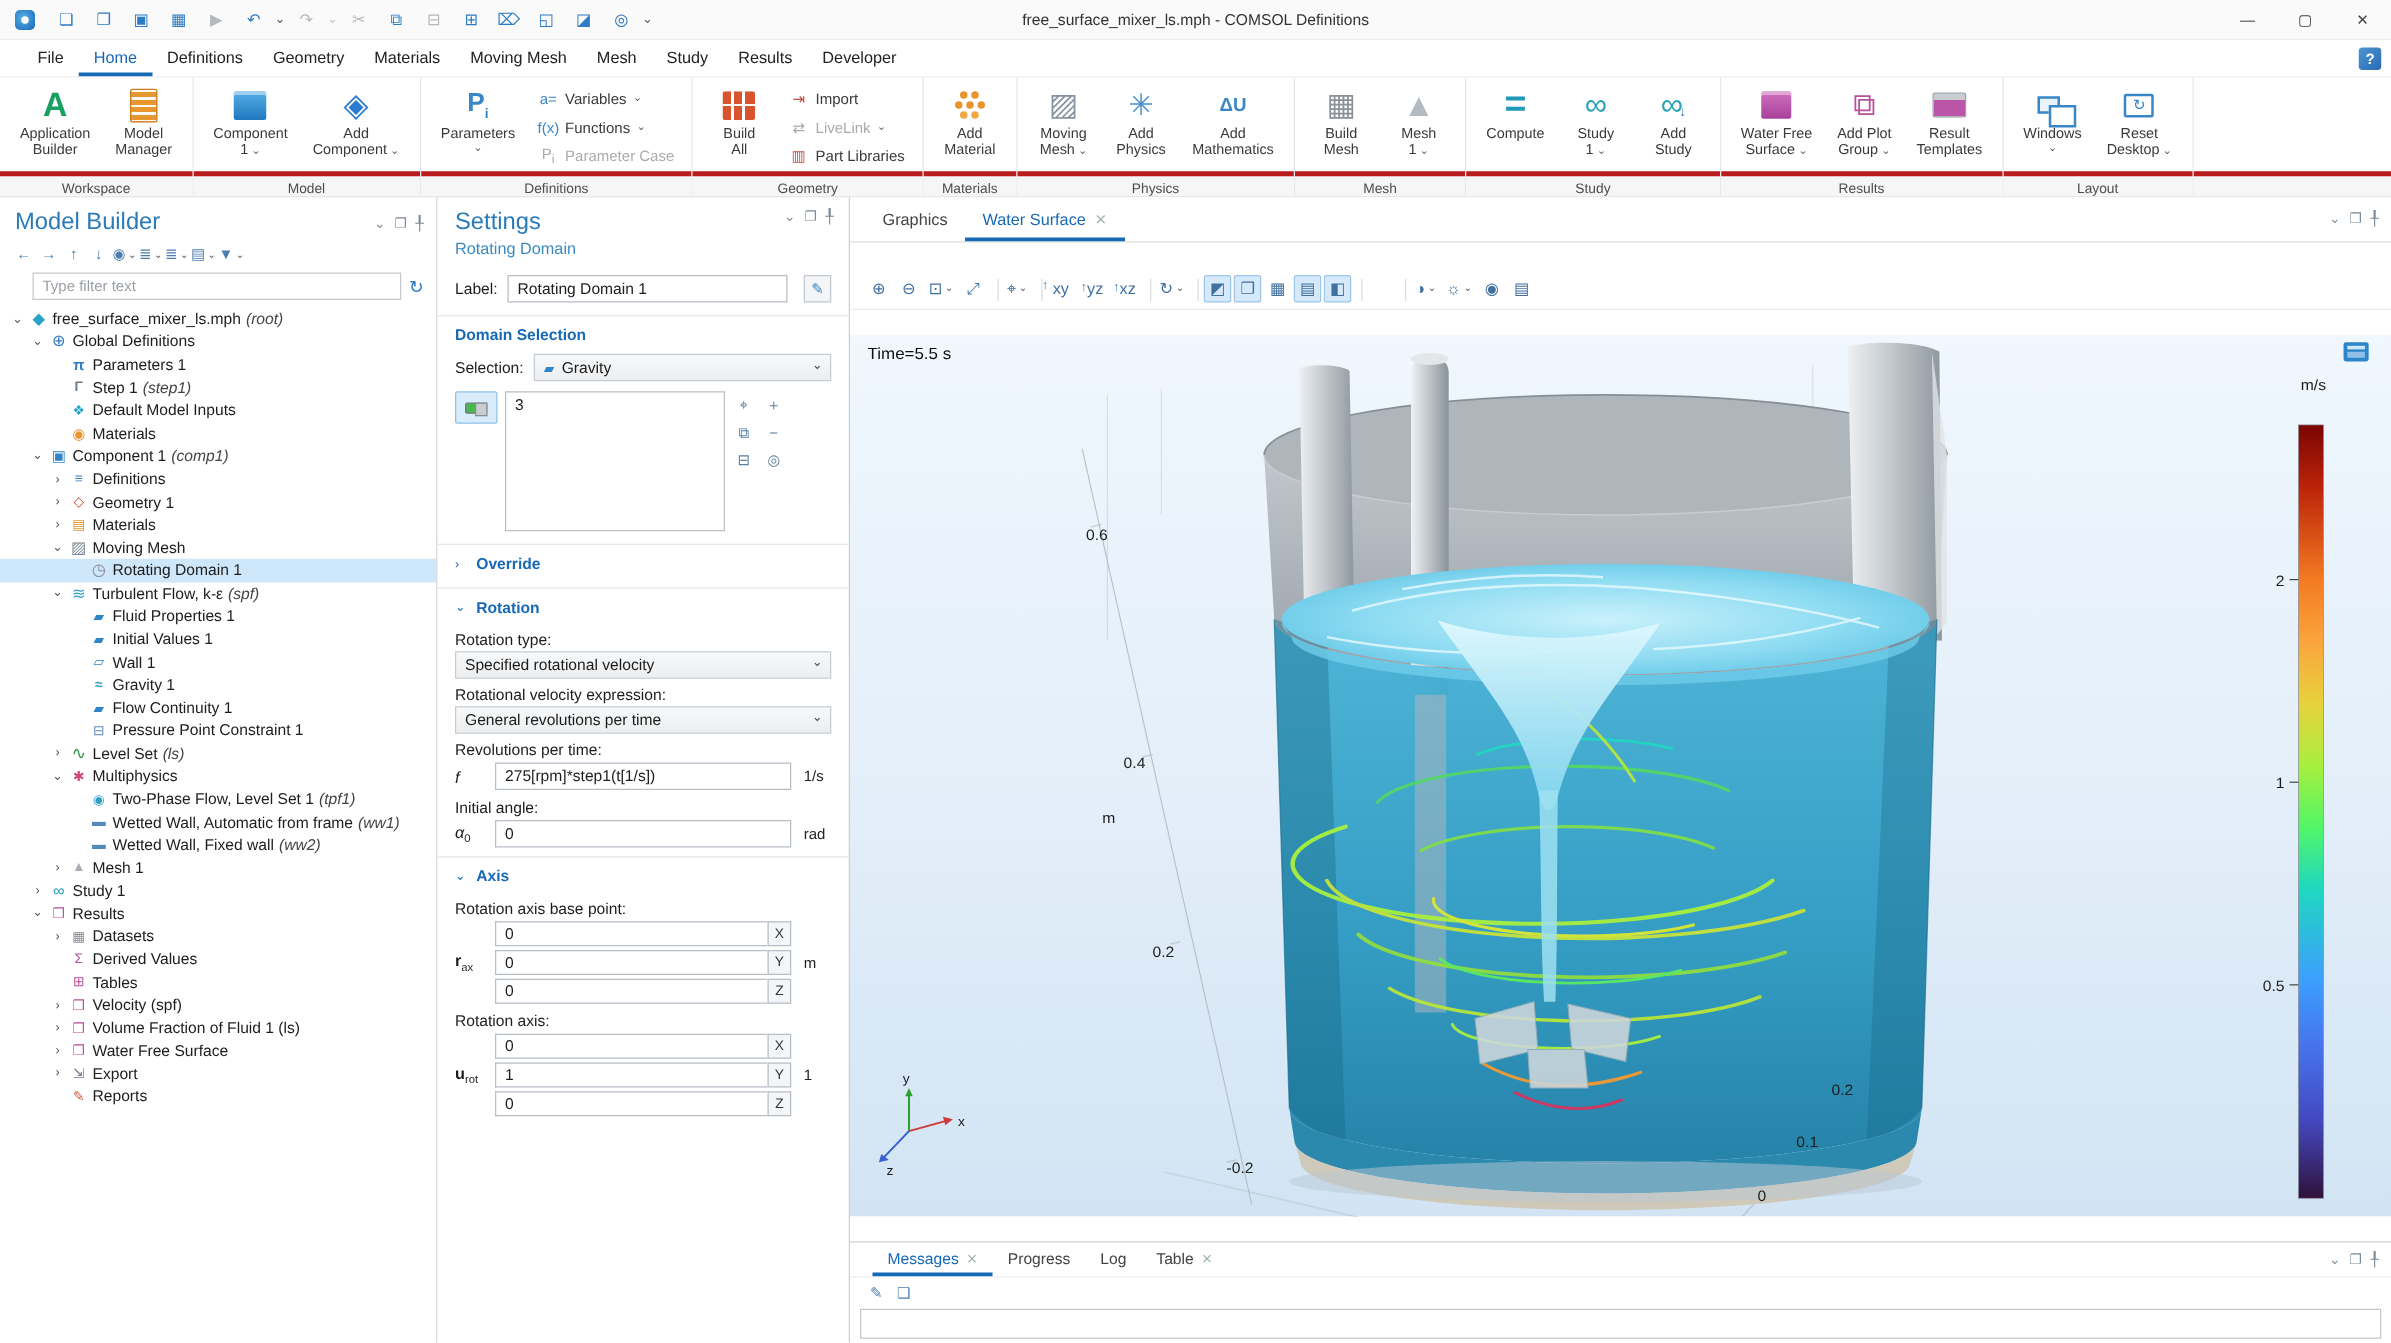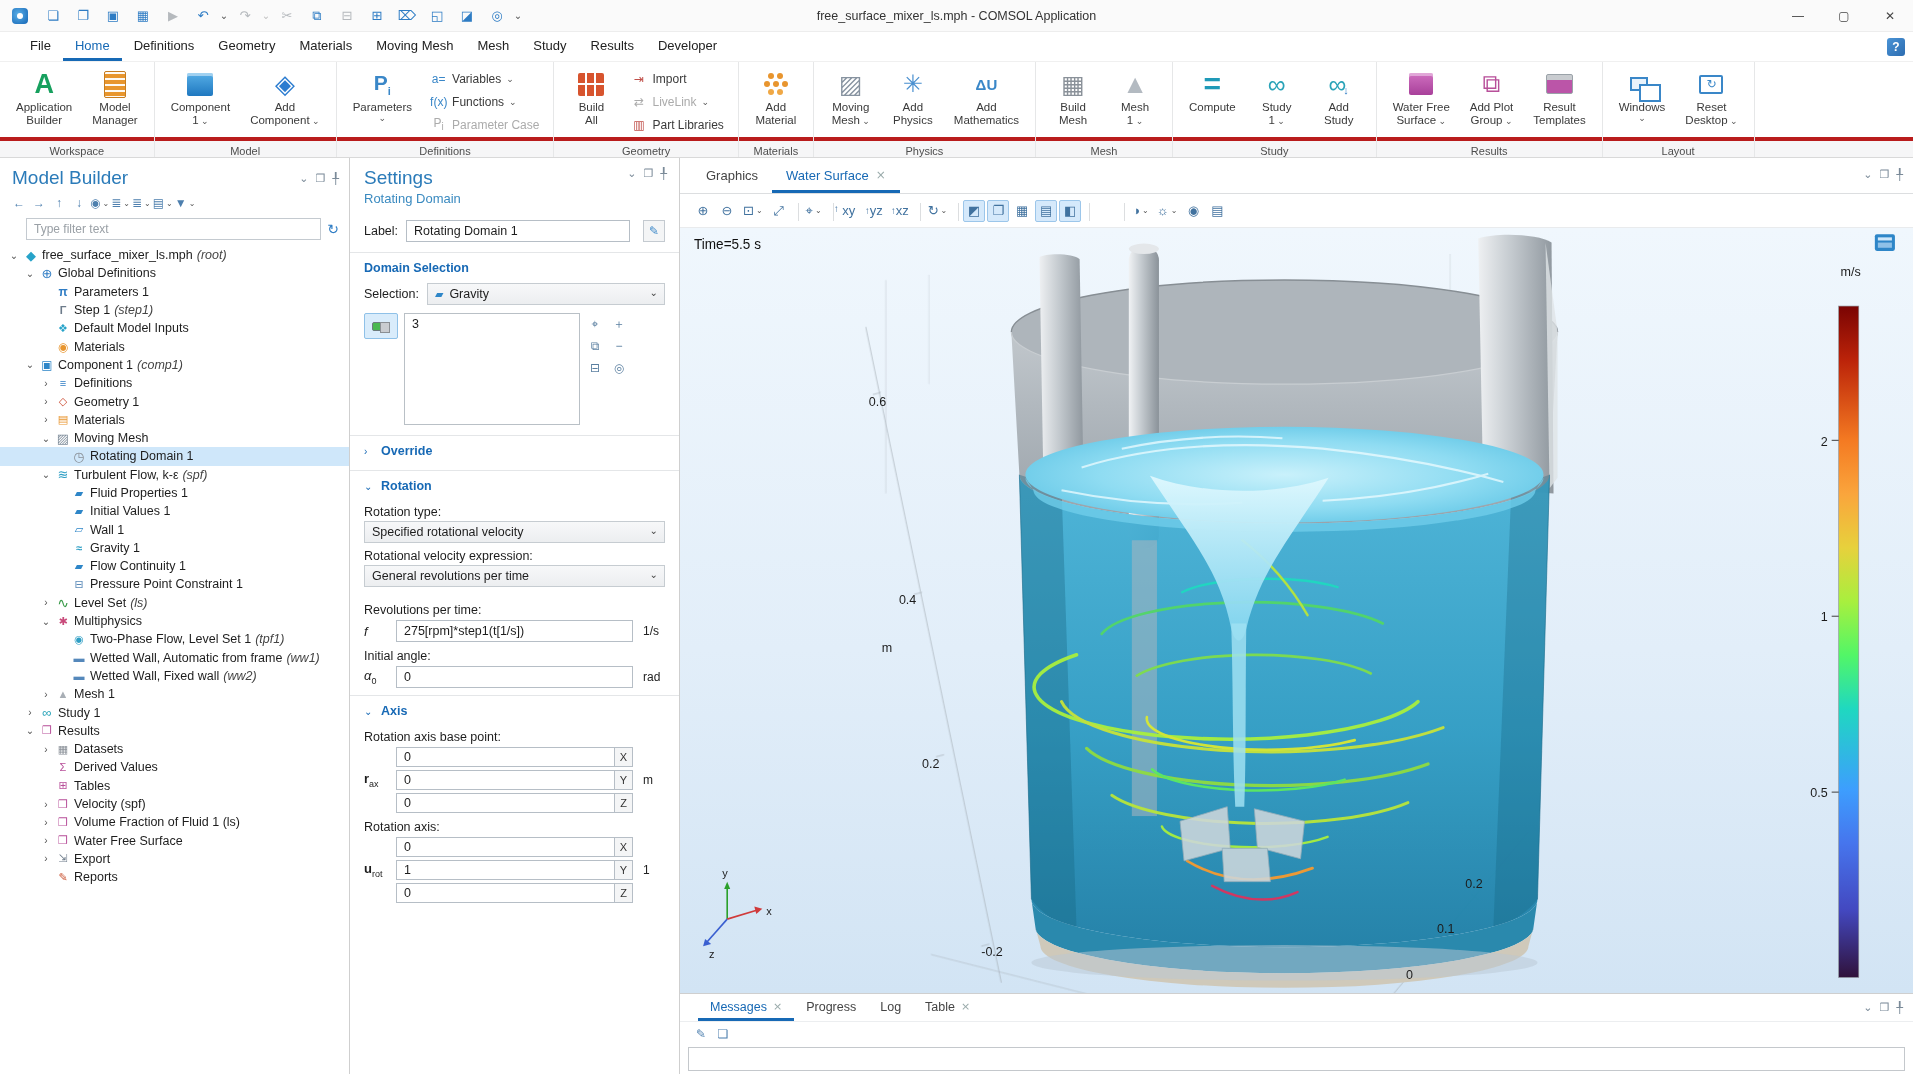--- a/index.html
+++ b/index.html
@@ -129,21 +129,21 @@
   .sym i{font-style:italic;}
   .sym sub{font-size:9px;}
   .unit{width:26px;font-size:12px;color:#222;flex:none;padding-left:4px;}
   .xyzgrid{flex:1;display:flex;flex-direction:column;gap:3px;}
   .xyzrow{display:flex;height:20px;}
   .xyzrow .tinput{height:20px;border-right:none;}
   .xyzsfx{width:19px;background:#f4f5f6;border:1px solid #b6bec6;display:flex;align-items:center;justify-content:center;font-size:11px;color:#333;}
   .cap-row{margin-top:6px;margin-bottom:2px;}
 
   
-  .gcol{display:flex;flex-direction:column;min-width:0;background:#fff;}
+  .gcol{display:flex;flex-direction:column;min-width:0;background:#fff;gap:20px;}
   .gtabs{height:36px;display:flex;align-items:flex-end;padding-left:12px;border-bottom:1px solid #dcdee0;position:relative;background:#fff;}
   .gtab{display:flex;align-items:center;gap:7px;padding:0 14px;height:33px;font-size:13px;color:#444;border-bottom:3px solid transparent;}
   .gtab.active{color:#1769b5;border-bottom-color:#1769b5;}
   .gtab .close{display:none;color:#9aa;font-size:12px;}
   .gtab.closable .close{display:inline;}
   .gtabs .pb-ctl{position:absolute;right:10px;top:10px;}
   .gtoolbar{height:34px;display:flex;align-items:center;padding-left:12px;gap:2px;border-bottom:1px solid #e9ebed;background:#fff;}
   .gtb{min-width:22px;height:22px;display:inline-flex;align-items:center;justify-content:center;color:#41729f;font-size:13px;border:1px solid transparent;border-radius:2px;padding:0 2px;}
   .gtb.active{background:#d5e9fb;border-color:#9cc6ea;}
   .gtb.sep{position:relative;margin-left:11px;}
@@ -186,21 +186,21 @@
       <span class="qbtn ic-cut disabled">✂</span>
       <span class="qbtn ic-copy">⧉</span>
       <span class="qbtn ic-paste disabled">⊟</span>
       <span class="qbtn ic-duplicate">⊞</span>
       <span class="qbtn ic-delete">⌦</span>
       <span class="qbtn ic-select">◱</span>
       <span class="qbtn ic-mark">◪</span>
       <span class="qbtn ic-preview">◎</span>
       <span class="qbtn ic-more">⌄</span>
     </span>
-  <span class="win-title">free_surface_mixer_ls.mph - COMSOL Application</span>
+  <span class="win-title">free_surface_mixer_ls.mph - COMSOL Definitions</span>
   <span class="winctl">
     <span>—</span>
     <span>▢</span>
     <span>✕</span>
   </span>
 </div>
 
 <div class="menubar">
   <span style="display:flex;">
 
@@ -730,21 +730,21 @@
         <span class="chev">⌄</span>
           <span>Rotation</span>
       </div>
       <div class="cap cap-row">Rotation type:</div>
       <div class="row" style="margin-bottom:6px;">
         <span class="dropdown">
             <span>Specified rotational velocity</span>
           </span>
       </div>
       <div class="cap cap-row">Rotational velocity expression:</div>
-      <div class="row" style="margin-bottom:16px;">
+      <div class="row" style="margin-bottom:6px;">
         <span class="dropdown">
             <span>General revolutions per time</span>
           </span>
       </div>
       <div class="cap cap-row">Revolutions per time:</div>
       <div class="row fld-row">
         <span class="sym"><i>f</i></span>
         <span class="tinput">275[rpm]*step1(t[1/s])</span>
         <span class="unit">1/s</span>
       </div>

